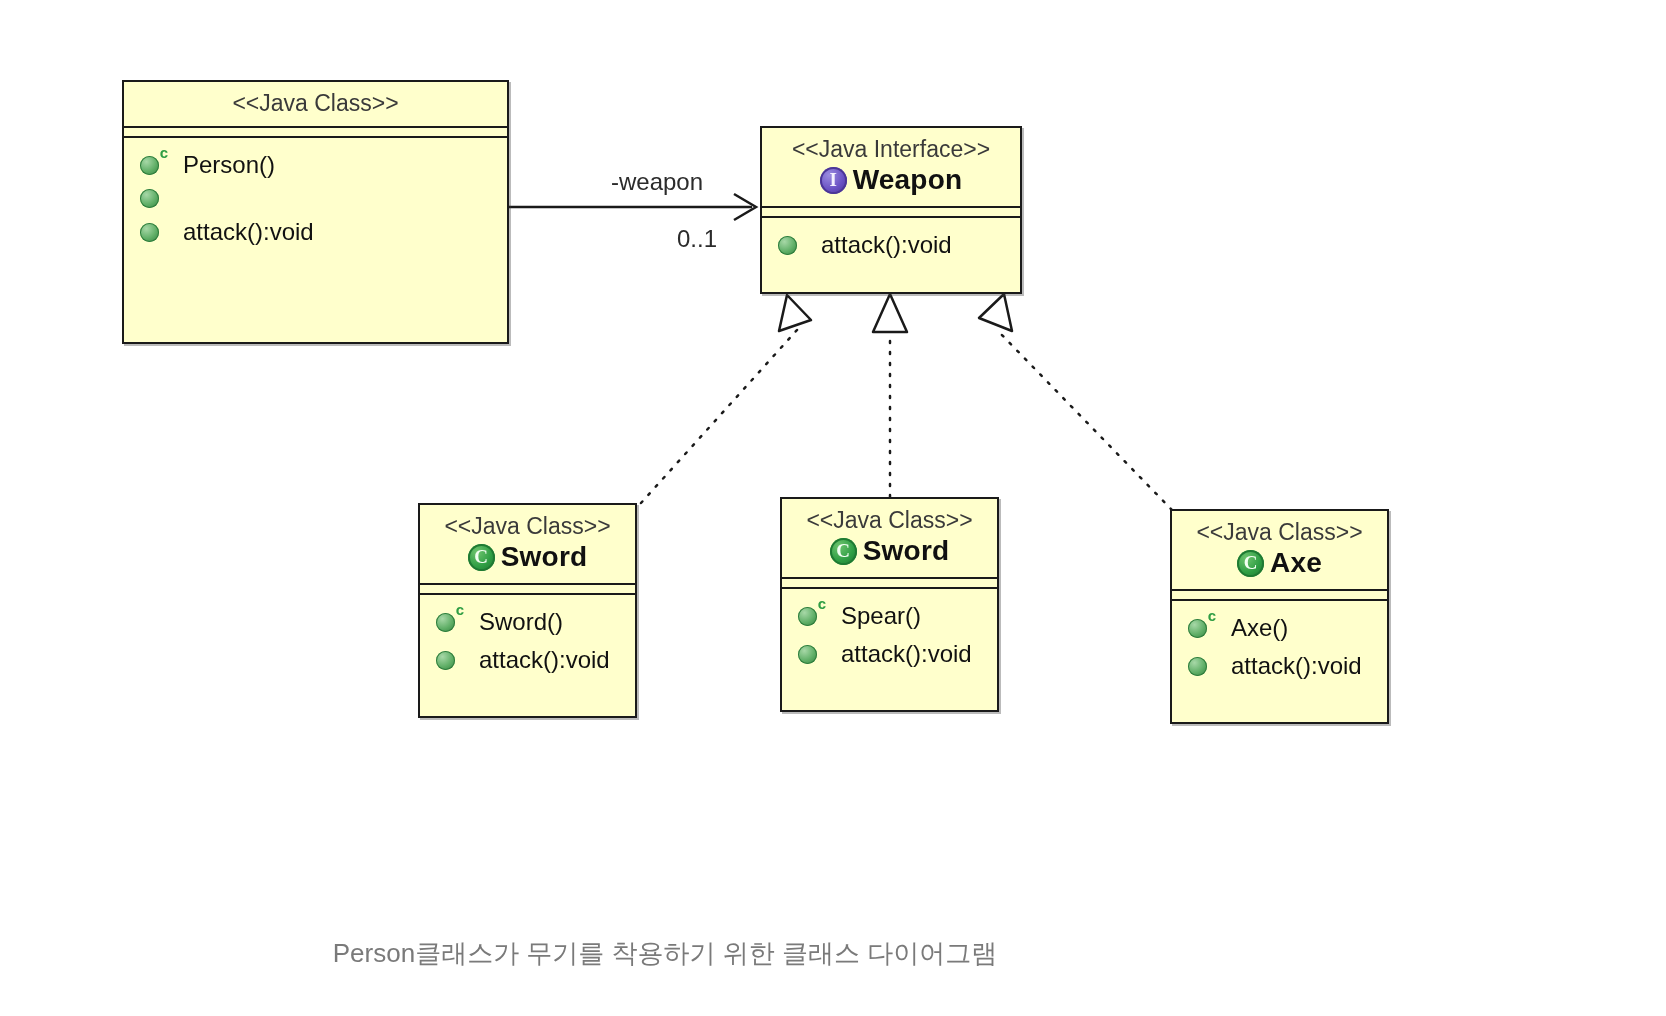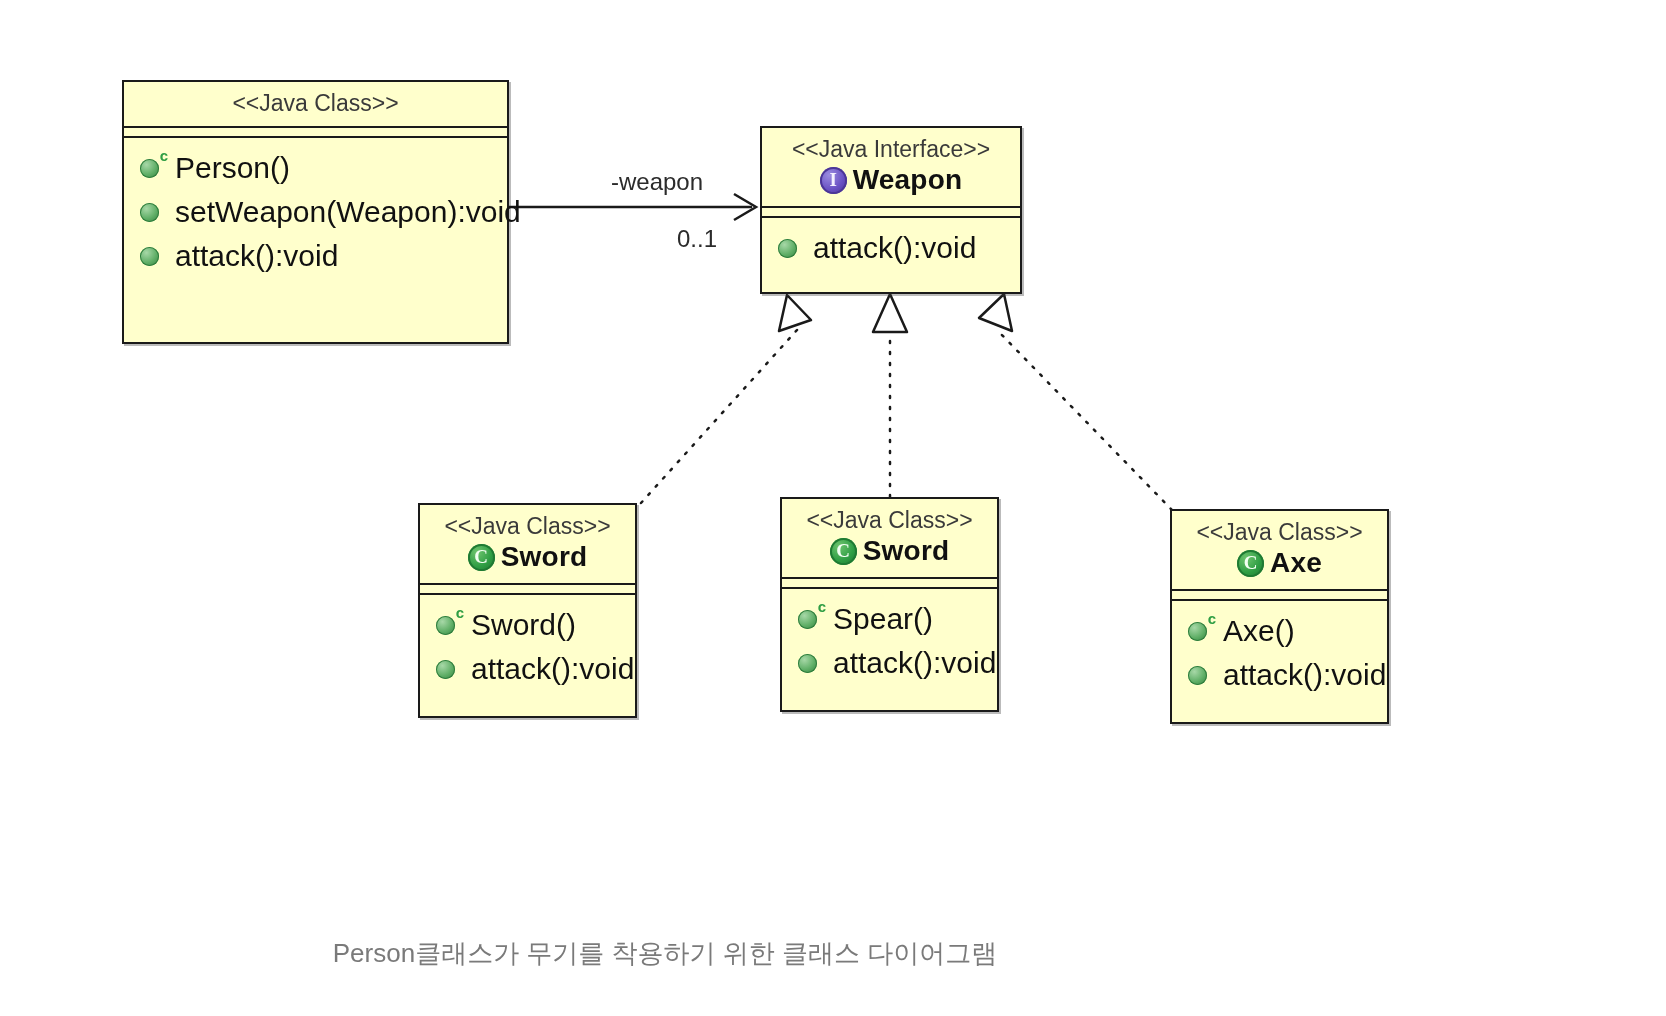--- a/index.html
+++ b/index.html
@@ -65,23 +65,23 @@
   .gap-strip {
     height: 8px;
     background: #ffffcc;
   }
   .members {
     padding: 8px 0 10px 0;
   }
   .member {
     display: flex;
     align-items: center;
-    gap: 16px;
+    gap: 24px;
     padding: 5px 10px 5px 14px;
-    font-size: 30px;
+    font-size: 24px;
     color: #111111;
     white-space: nowrap;
   }
   
   .ico {
     position: relative;
     flex: 0 0 auto;
     display: inline-block;
   }
   .ico-class {
@@ -189,21 +189,20 @@
     <div class="sep"></div>
     <div class="gap-strip"></div>
     <div class="sep"></div>
     <div class="members">
       <div class="member">
         <span class="ico ico-member ctor"></span>
         <span>Person()</span>
       </div>
       <div class="member">
         <span class="ico ico-member"></span>
-        <span>setWeapon(Weapon):void</span>
       </div>
       <div class="member">
         <span class="ico ico-member"></span>
         <span>attack():void</span>
       </div>
     </div>
   </div>
 
   <div class="uml-box" style="left:760px; top:126px; width:262px; height:168px;">
     <div class="hdr">

